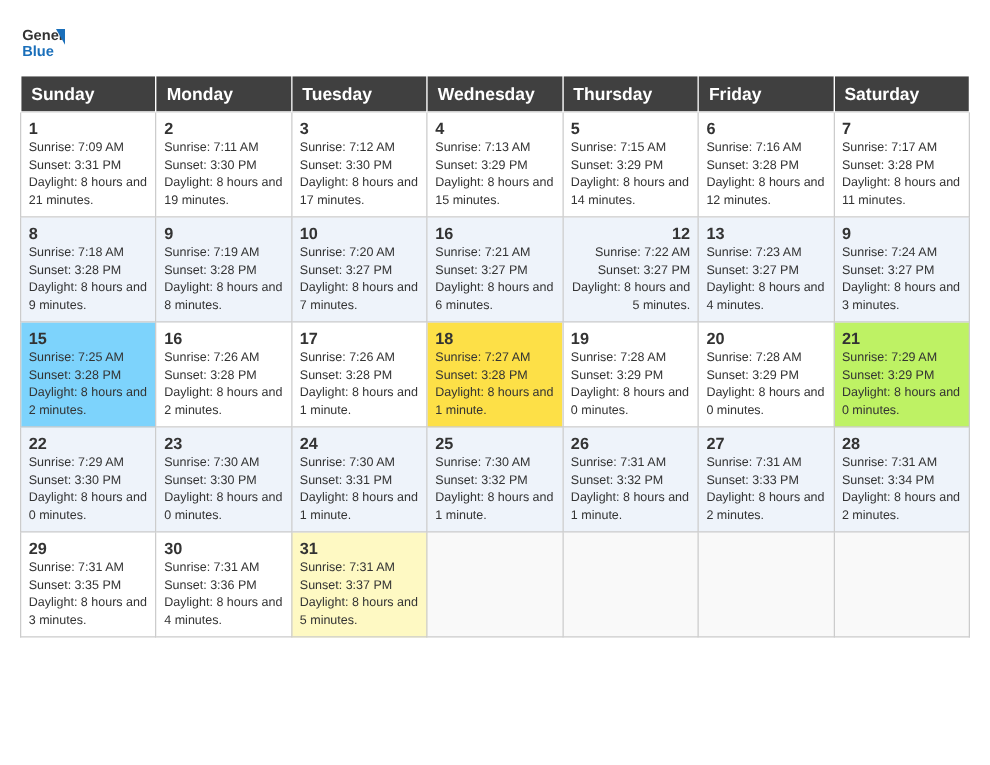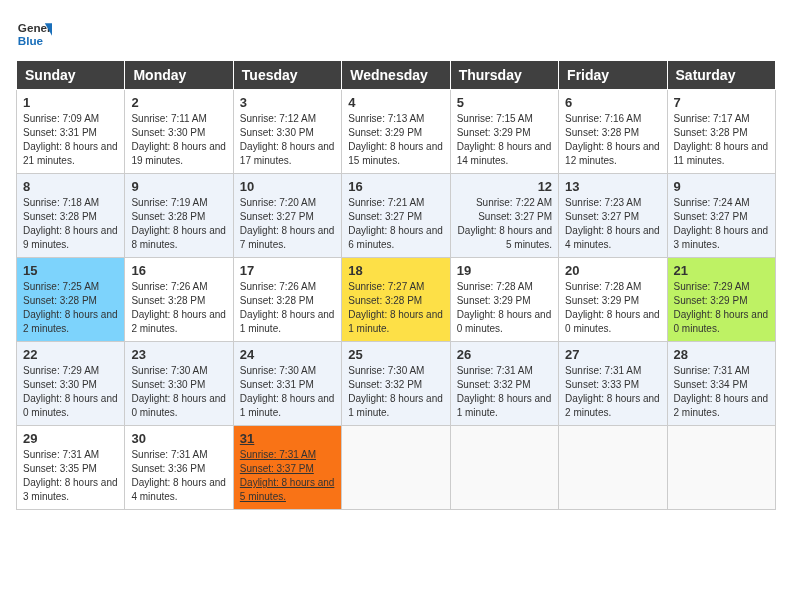--- a/index.html
+++ b/index.html
@@ -232,21 +232,21 @@
       </tr>
       <tr>
         <td style="background: rgb(255, 255, 255);">
           <span class="day-num">29</span>
           <span class="day-info">Sunrise: 7:31 AM<br>Sunset: 3:35 PM<br>Daylight: 8 hours and 3 minutes.</span>
         </td>
         <td style="background: rgb(255, 255, 255);">
           <span class="day-num">30</span>
           <span class="day-info">Sunrise: 7:31 AM<br>Sunset: 3:36 PM<br>Daylight: 8 hours and 4 minutes.</span>
         </td>
-        <td style="background: #f97316; text-decoration: underline;">
+        <td style="background: #fef9c3;">
           <span class="day-num">31</span>
           <span class="day-info">Sunrise: 7:31 AM<br>Sunset: 3:37 PM<br>Daylight: 8 hours and 5 minutes.</span>
         </td>
         <td class="empty-cell" style="background: rgb(249, 249, 249);"></td>
         <td class="empty-cell" style="background: rgb(249, 249, 249);"></td>
         <td class="empty-cell" style="background: rgb(249, 249, 249);"></td>
         <td class="empty-cell" style="background: rgb(249, 249, 249);"></td>
       </tr>
     </tbody>
 </table>

